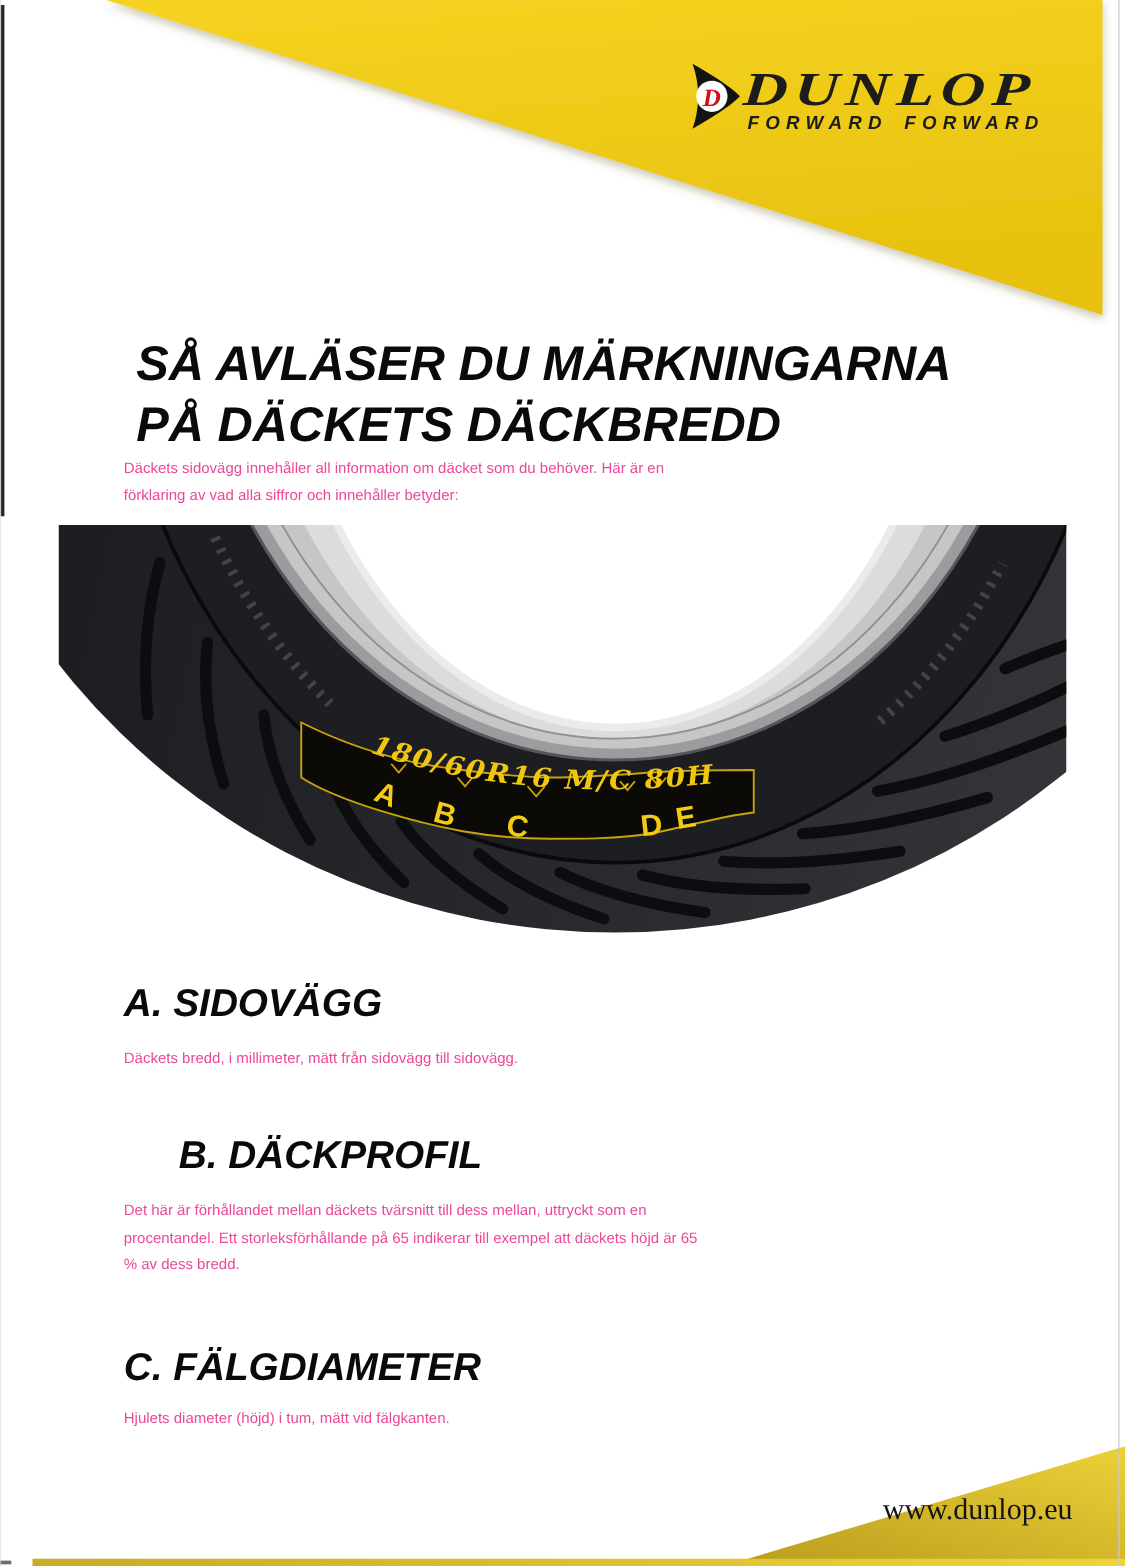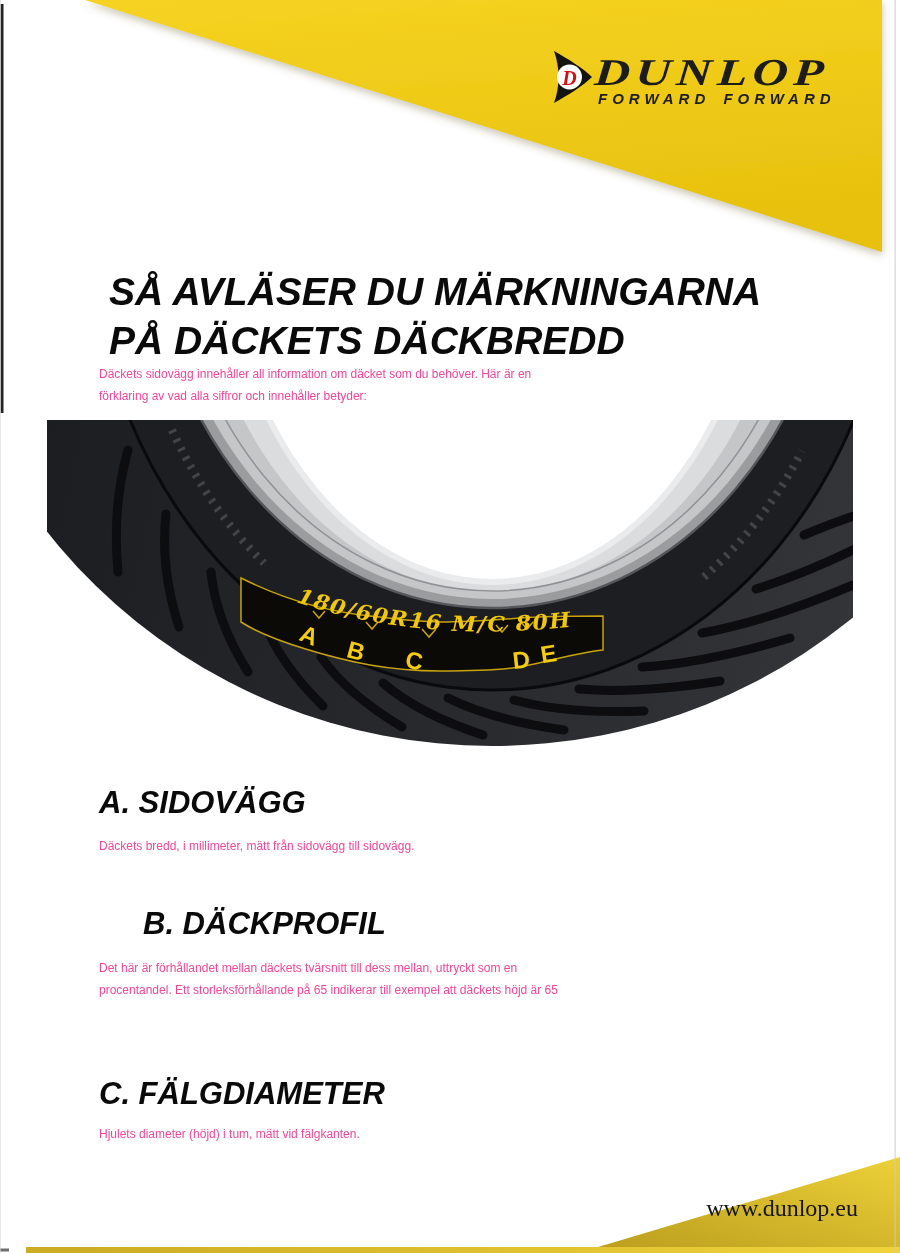--- a/index.html
+++ b/index.html
@@ -181,20 +181,21 @@
     <div id="sec-a-b" class="abs bodytext">
       <div>Däckets bredd, i millimeter, mätt från sidovägg till sidovägg.</div>
     </div>
   </div>
 
   <div id="sec-b">
     <div id="sec-b-h" class="abs section-heading">B. DÄCKPROFIL</div>
     <div id="sec-b-b" class="abs bodytext">
       <div>Det här är förhållandet mellan däckets tvärsnitt till dess mellan, uttryckt som en</div>
       <div>procentandel. Ett storleksförhållande på 65 indikerar till exempel att däckets höjd är 65</div>
+      <div>% av dess bredd.</div>
     </div>
   </div>
 
   <div id="sec-c">
     <div id="sec-c-h" class="abs section-heading">C. FÄLGDIAMETER</div>
     <div id="sec-c-b" class="abs bodytext">
       <div>Hjulets diameter (höjd) i tum, mätt vid fälgkanten.</div>
     </div>
   </div>
 

